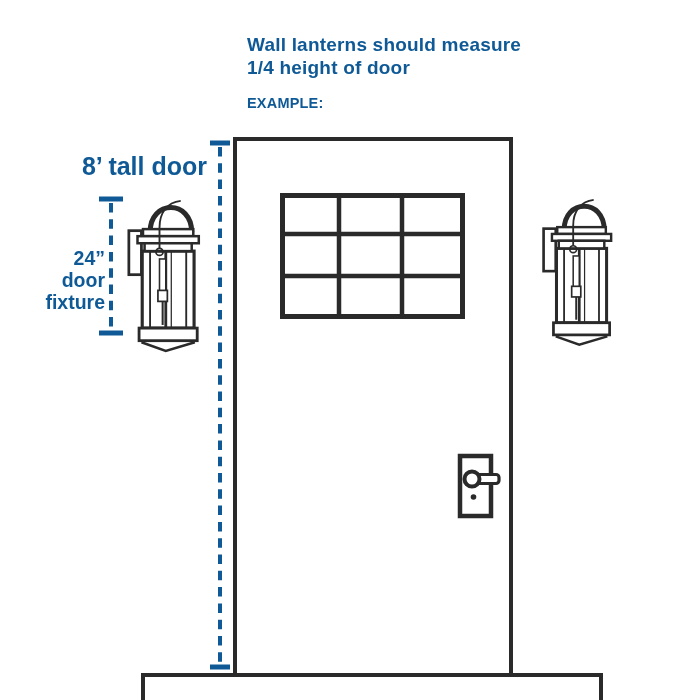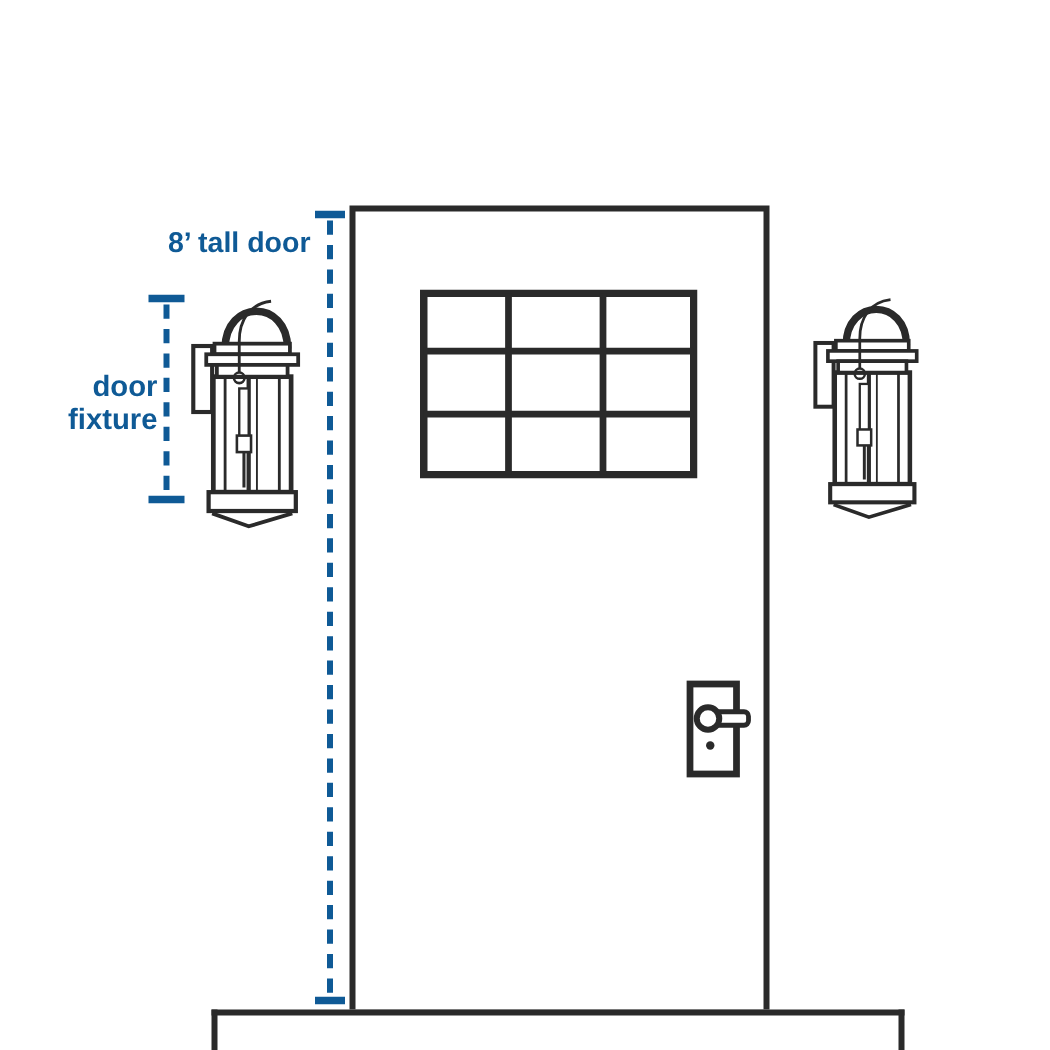--- a/index.html
+++ b/index.html
@@ -11,21 +11,21 @@
   .title {
     position:absolute; left:247px; top:33px;
     font-size:19px; font-weight:bold; line-height:23px; letter-spacing:0.2px;
   }
   .example {
     position:absolute; left:247px; top:94px;
     font-size:14.5px; font-weight:bold; line-height:18.5px; letter-spacing:0.2px;
   }
   .door-label {
     position:absolute; left:40px; top:152px; width:167px; text-align:right;
-    font-size:19px; font-weight:bold;
+    font-size:25px; font-weight:bold;
   }
   .fixture-label {
     position:absolute; left:8px; top:247px; width:97px; text-align:right;
     font-size:19.5px; font-weight:bold; line-height:22px;
   }
   .door {
     position:absolute; left:233px; top:137px; width:280px; height:540px;
     border:4px solid #2A2A2A; box-sizing:border-box; background:#ffffff;
   }
   .step {
@@ -33,27 +33,33 @@
     border:4px solid #2A2A2A; border-bottom:none; box-sizing:border-box; background:#ffffff;
   }
   .abs { position:absolute; }
   svg { display:block; }
 </style>
 </head>
 <body>
 
 <div id="canvas">
 
+  <div class="title blue">
+    <div>Wall lanterns should measure</div>
+    <div>1/4 height of door</div>
+  </div>
 
   <div class="example blue">
+    <div>EXAMPLE:</div>
   </div>
 
   <div class="door-label blue">8’ tall door</div>
 
   <div class="fixture-label blue">
+    <div>24”</div>
     <div>door fixture</div>
   </div>
 
   <div class="door"></div>
 
   <svg class="abs" style="left:280px; top:193px;" width="185" height="126" viewBox="0 0 185 126">
     <rect x="2.5" y="2.5" width="180" height="121" fill="#ffffff" stroke="#2A2A2A" stroke-width="5"></rect>
     <line x1="59" y1="2.5" x2="59" y2="123.5" stroke="#2A2A2A" stroke-width="4.5"></line>
     <line x1="122" y1="2.5" x2="122" y2="123.5" stroke="#2A2A2A" stroke-width="4.5"></line>
     <line x1="2.5" y1="41" x2="182.5" y2="41" stroke="#2A2A2A" stroke-width="4.5"></line>

